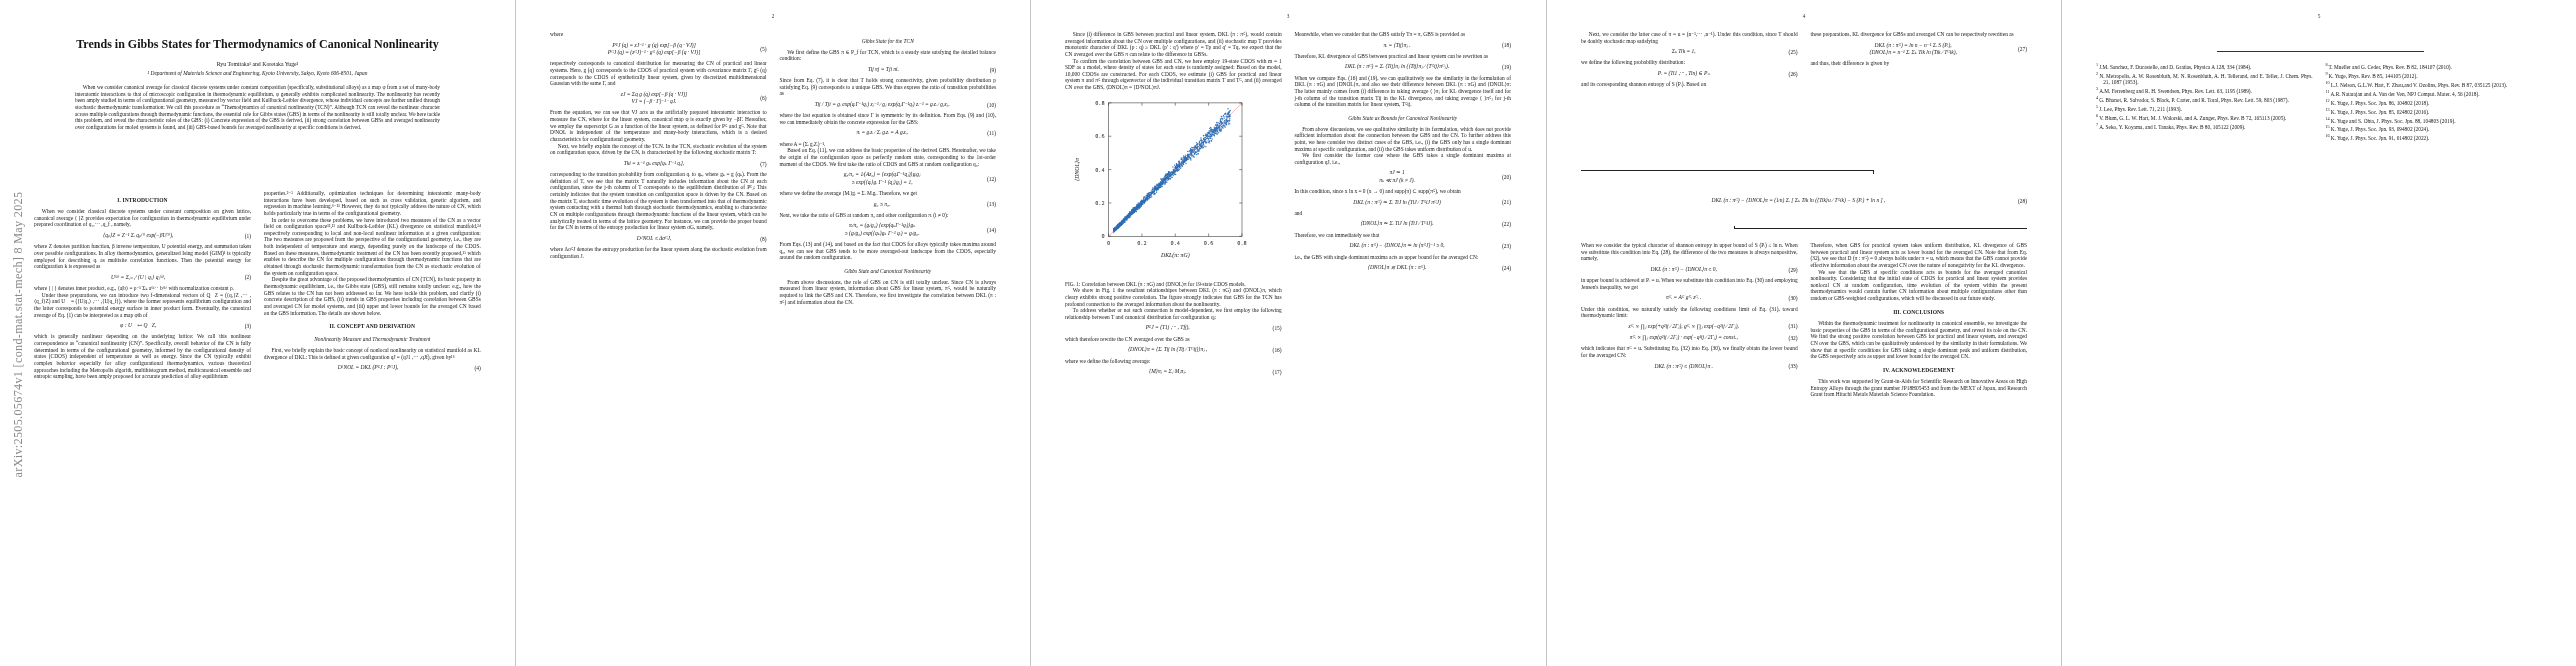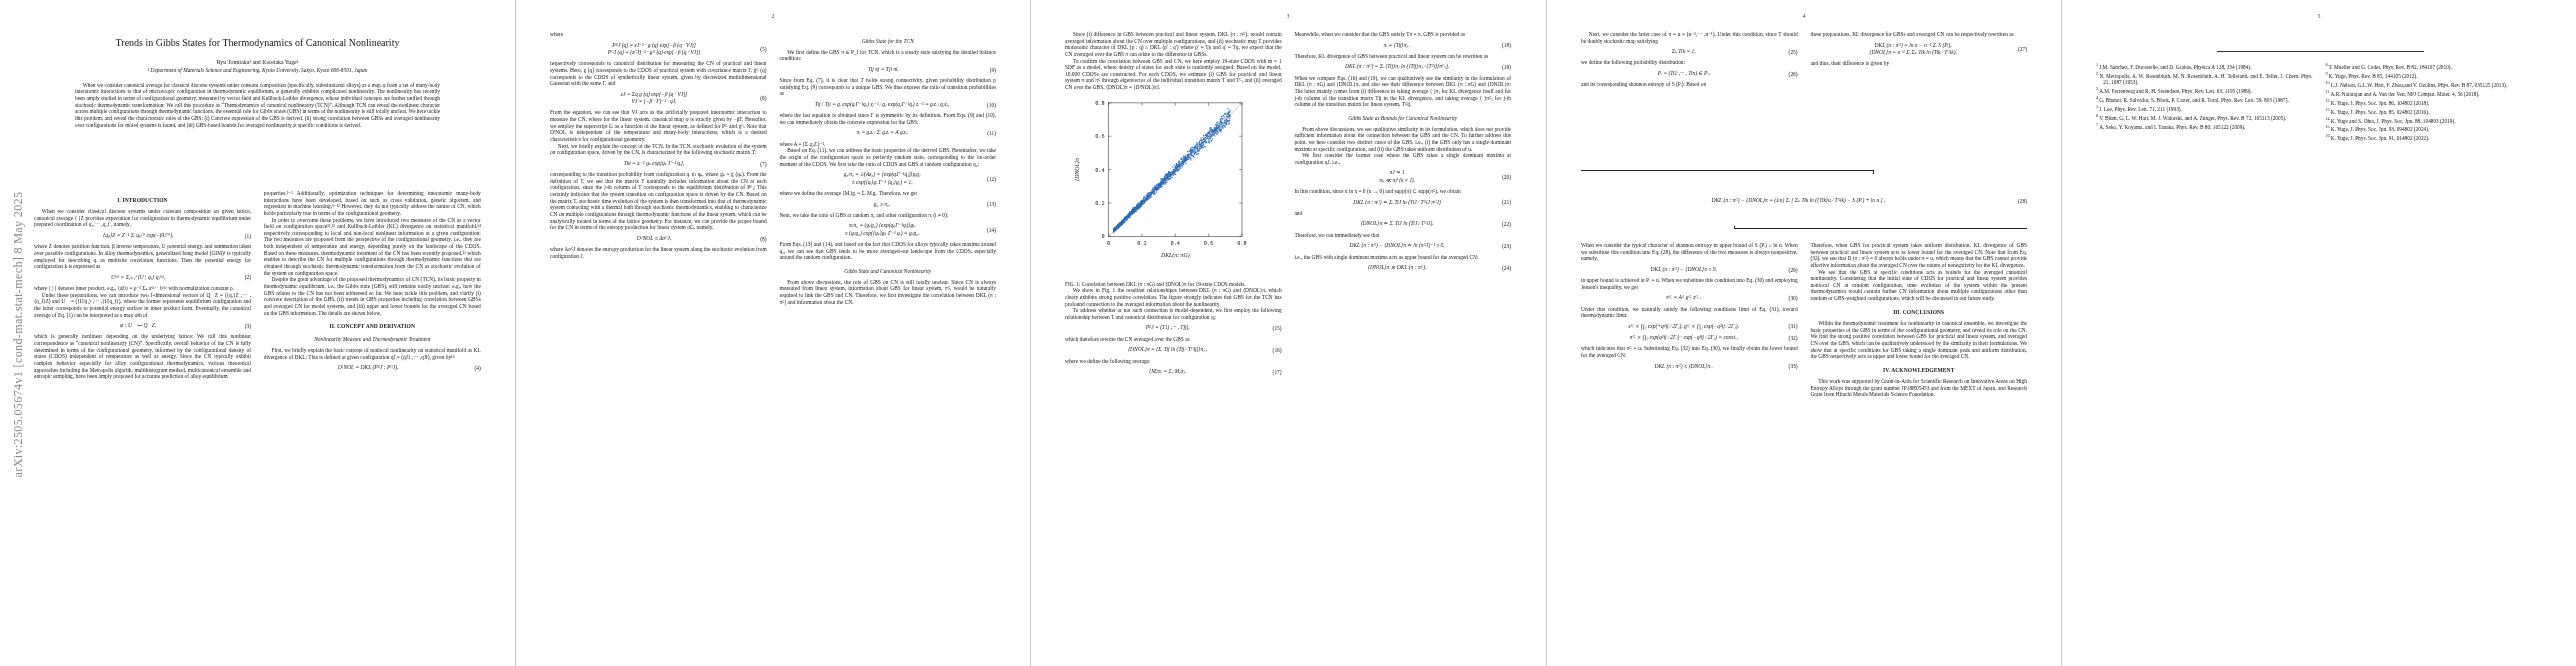--- a/index.html
+++ b/index.html
@@ -14,21 +14,21 @@
   .col.short{height:439px;}
   .para{font-size:5.4px;line-height:1.23;text-align:justify;margin:0;text-indent:7.8px;}
   .para.noind{text-indent:0;}
   .sech{font-size:5.5px;font-weight:bold;text-align:center;margin:7.2px 0 5px;letter-spacing:0.1px;}
   .subh{font-size:5.4px;font-style:italic;text-align:center;margin:6.7px 0 5px;}
   .eq{display:flex;align-items:center;margin:3.9px 0;}
   .eq-b{flex:1;text-align:center;font-style:italic;font-size:5.5px;line-height:1.35;white-space:pre-line;}
   .eq-n{font-size:5.4px;font-style:normal;padding-left:2.2px;}
   
   .titleblk{position:absolute;top:37px;left:34px;right:34px;text-align:center;}
-  .title{font-size:10px;font-weight:normal;line-height:1.25;}
+  .title{font-size:12px;font-weight:bold;line-height:1.25;}
   .authors{font-size:5.8px;margin-top:9px;}
   .affil{font-size:5.4px;font-style:italic;margin-top:2.8px;}
   .abstract{margin:8.3px 41px 0;font-size:5.3px;line-height:1.26;text-align:justify;text-indent:7.8px;}
   
   .arxiv{position:absolute;left:-137px;top:327px;width:311px;text-align:center;color:#8a8a8a;
     font-size:12.2px;letter-spacing:0.3px;transform:rotate(-90deg);transform-origin:center center;white-space:nowrap;}
   
   figure{margin:3.3px 0 0;}
   figcaption{font-size:5.3px;line-height:1.25;text-align:justify;margin-top:5.6px;}
   .ticklab{font-family:"DejaVu Sans Mono","Liberation Mono",monospace;font-size:9.5px;fill:#222;}

